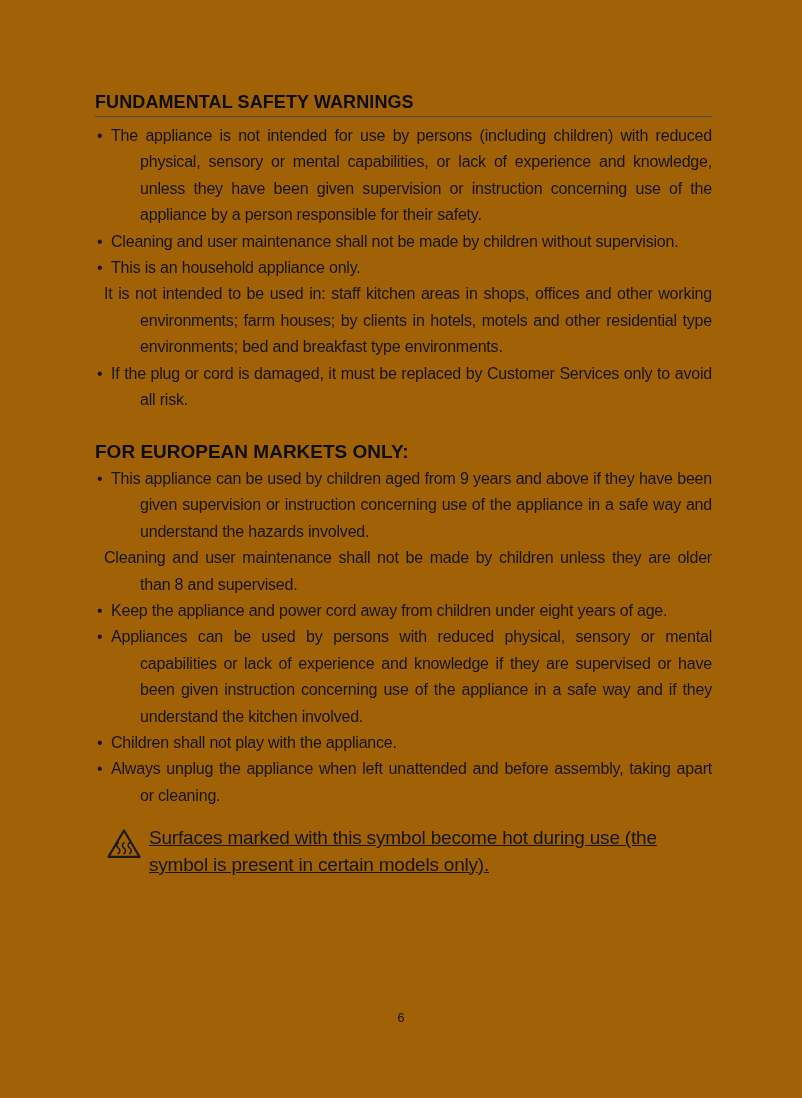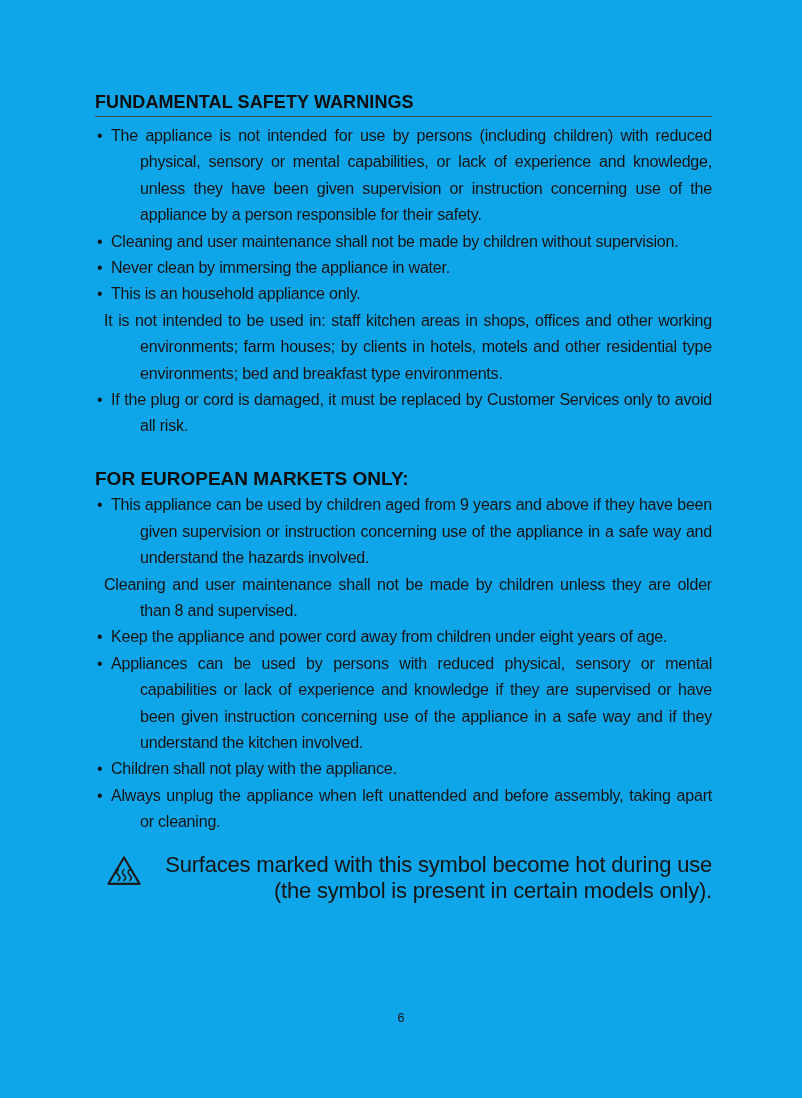--- a/index.html
+++ b/index.html
@@ -3,21 +3,21 @@
 <meta charset="utf-8">
 <style>
   * { box-sizing: border-box; }
   html, body {
     margin: 0; padding: 0; background: #ffffff;
     font-family: "Liberation Sans", sans-serif;
   }
   .page {
     position: relative;
     width: 802px; height: 1098px;
-    background: #0ea5e9;
+    background: #a16207;
     color: #111111;
     overflow: hidden;
     margin: 0 auto;
   }
   .content {
     position: absolute;
     left: 95px; top: 90px;
     width: 617px;
   }
   .sec-title {
@@ -68,25 +68,26 @@
     margin-top: 16px;
   }
   .hot-icon {
     flex: 0 0 34px;
     margin-left: 12px;
     margin-top: 3px;
   }
   .hot-text {
     flex: 1;
     margin: 0 0 0 8px;
-    font-size: 22px;
+    font-size: 19px;
     line-height: 26.4px;
     letter-spacing: -0.2px;
-    text-align: right;
+    text-align: left;
     color: #141414;
+    text-decoration: underline;
   }
   .page-number {
     position: absolute;
     left: 0; right: 0;
     top: 1011px;
     text-align: center;
     font-size: 12.5px;
     color: #111111;
   }
 </style>
@@ -94,21 +95,20 @@
 <body>
 
 <div class="page">
   <div class="content">
 
     <section>
       <h1 class="sec-title">FUNDAMENTAL SAFETY WARNINGS</h1>
       <div class="rule"></div>
       <p class="item b">The appliance is not intended for use by persons (including children) with reduced physical, sensory or mental capabilities, or lack of experience and knowledge, unless they have been given supervision or instruction concerning use of the appliance by a person responsible for their safety.</p>
       <p class="item b">Cleaning and user maintenance shall not be made by children without supervision.</p>
-      <p class="item b">Never clean by immersing the appliance in water.</p>
       <p class="item b">This is an household appliance only.</p>
       <p class="item nb">It is not intended to be used in: staff kitchen areas in shops, offices and other working environments; farm houses; by clients in hotels, motels and other residential type environments; bed and breakfast type environments.</p>
       <p class="item b">If the plug or cord is damaged, it must be replaced by Customer Services only to avoid all risk.</p>
     </section>
 
     <section>
       <h2 class="sec-title2">FOR EUROPEAN MARKETS ONLY:</h2>
       <p class="item b">This appliance can be used by children aged from 9 years and above if they have been given supervision or instruction concerning use of the appliance in a safe way and understand the hazards involved.</p>
       <p class="item nb">Cleaning and user maintenance shall not be made by children unless they are older than 8 and supervised.</p>
       <p class="item b">Keep the appliance and power cord away from children under eight years of age.</p>

